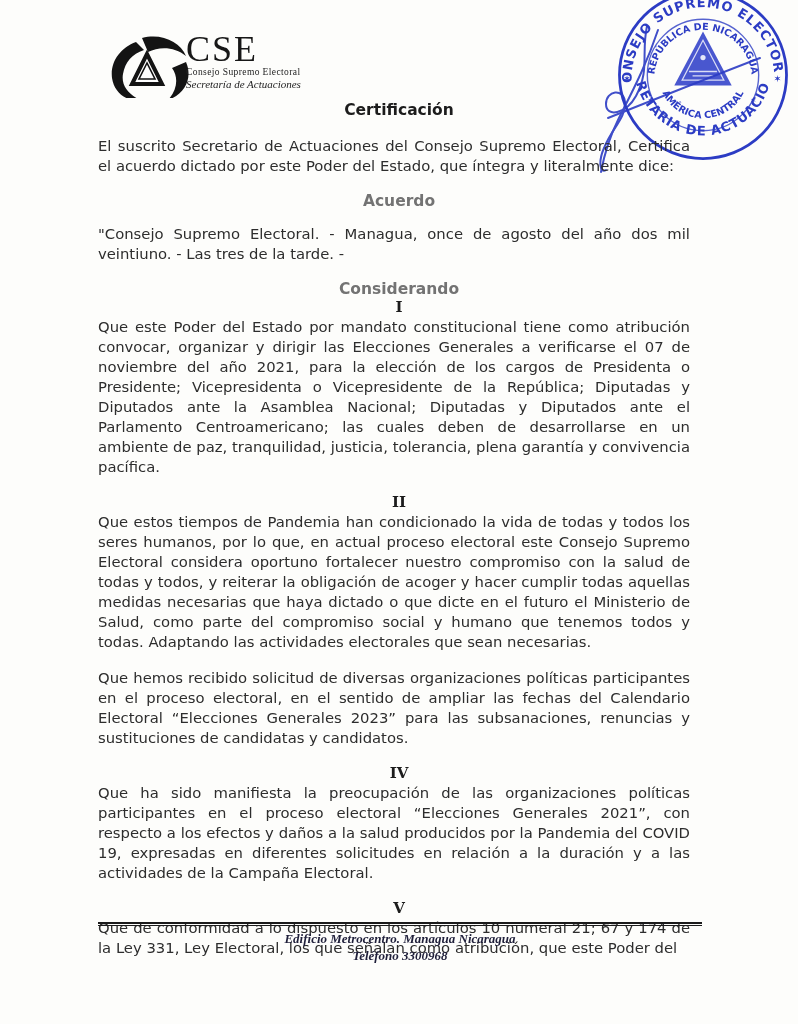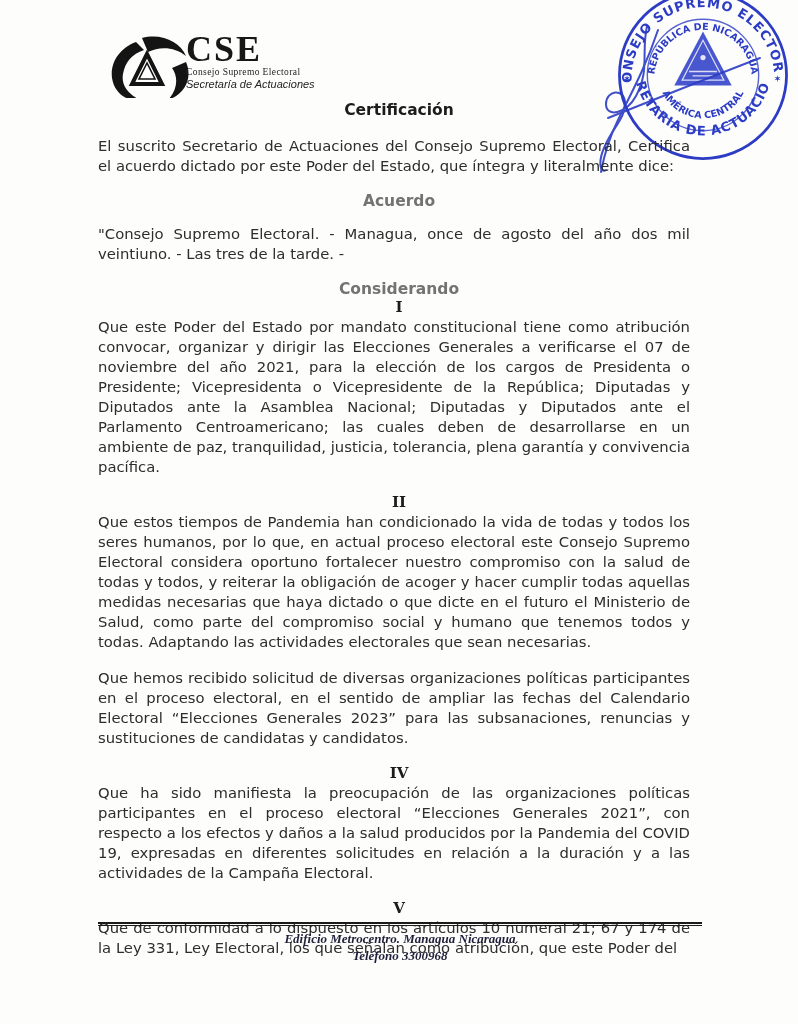--- a/index.html
+++ b/index.html
@@ -16,30 +16,30 @@
   }
   
   .logo{
     position:absolute;left:106px;top:32px;
     display:flex;align-items:flex-start;
   }
   .logo-emblem{flex:0 0 auto;margin-top:4px;}
   .logo-textblock{margin-left:-6px;}
   .logo-acronym{
     font-family:"Liberation Serif", serif;
-    font-weight:bold;font-size:36px;line-height:34px;
+    font-weight:normal;font-size:36px;line-height:34px;
     letter-spacing:2px;color:#171717;
   }
   .logo-org{
     font-family:"Liberation Serif", serif;
     font-size:9.5px;color:#222;letter-spacing:.4px;
     margin-top:1px;
   }
   .logo-dept{
-    font-family:Liberation Sans, sans-serif;
+    font-family:Liberation Serif, serif;
     font-style:italic;font-size:11px;color:#222;
     margin-top:1px;
   }
   
   .stamp{position:absolute;left:616px;top:-12px;width:174px;height:174px;}
   .signature{position:absolute;left:548px;top:26px;width:240px;height:170px;pointer-events:none;}
   
   .content{
     position:absolute;left:98px;top:101px;width:602px;
     color:#2d2d2d;

